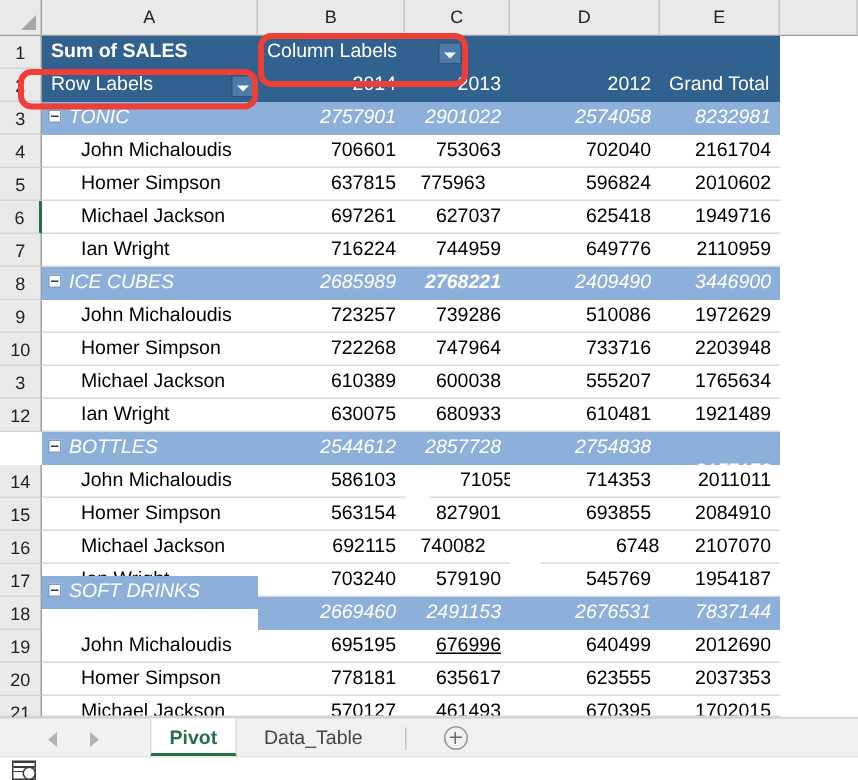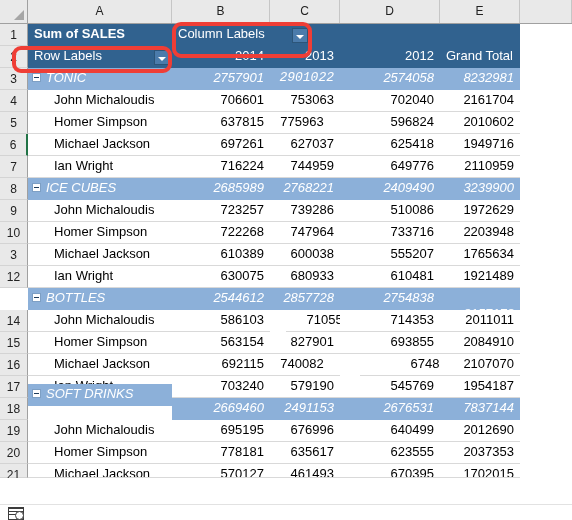--- a/index.html
+++ b/index.html
@@ -344,21 +344,21 @@
         </div>
         <div class="cell hdr-band" style="left: 440px; top: 46px; width: 80px; height: 22px; line-height: 20px;">
           <span class="txt txtleft" style="line-height: 20px;">Grand Total</span>
         </div>
         <div class="cell grp" style="left: 28px; top: 68px; width: 144px; height: 22px; line-height: 20px;">
           <span class="txt txtleft" style="line-height: 20px; padding-left: 4px;"><span class="collapse-btn"><i></i></span><span>TONIC</span></span>
         </div>
         <div class="cell grp" style="left: 172px; top: 68px; width: 98px; height: 22px; line-height: 20px;">
           <span class="txt num" style="line-height: 20px;">2757901</span>
         </div>
-        <div class="cell grp" style="left: 270px; top: 68px; width: 70px; height: 22px; line-height: 20px; font-family: Liberation Mono, monospace;">
+        <div class="cell grp" style="left: 270px; top: 68px; width: 70px; height: 22px; line-height: 20px;">
           <span class="txt num" style="line-height: 20px;">2901022</span>
         </div>
         <div class="cell grp" style="left: 340px; top: 68px; width: 100px; height: 22px; line-height: 20px;">
           <span class="txt num" style="line-height: 20px;">2574058</span>
         </div>
         <div class="cell grp" style="left: 440px; top: 68px; width: 80px; height: 22px; line-height: 20px;">
           <span class="txt num" style="line-height: 20px;">8232981</span>
         </div>
         <div class="cell det" style="left: 28px; top: 90px; width: 144px; height: 22px; line-height: 20px;">
           <span class="txt txtleft" style="line-height: 20px; padding-left: 26px;">John Michaloudis</span>
@@ -420,27 +420,27 @@
         <div class="cell det" style="left: 440px; top: 156px; width: 80px; height: 22px; line-height: 20px;">
           <span class="txt num" style="line-height: 20px;">2110959</span>
         </div>
         <div class="cell grp" style="left: 28px; top: 178px; width: 144px; height: 22px; line-height: 20px;">
           <span class="txt txtleft" style="line-height: 20px; padding-left: 4px;"><span class="collapse-btn"><i></i></span><span>ICE CUBES</span></span>
         </div>
         <div class="cell grp" style="left: 172px; top: 178px; width: 98px; height: 22px; line-height: 20px;">
           <span class="txt num" style="line-height: 20px;">2685989</span>
         </div>
         <div class="cell grp" style="left: 270px; top: 178px; width: 70px; height: 22px; line-height: 20px;">
-          <span class="txt num" style="line-height: 20px;">2768221</span>
+          <span class="txt num" style="line-height: 20px; font-weight: bold;">2768221</span>
         </div>
         <div class="cell grp" style="left: 340px; top: 178px; width: 100px; height: 22px; line-height: 20px;">
           <span class="txt num" style="line-height: 20px;">2409490</span>
         </div>
         <div class="cell grp" style="left: 440px; top: 178px; width: 80px; height: 22px; line-height: 20px;">
-          <span class="txt num" style="line-height: 20px;">3239900</span>
+          <span class="txt num" style="line-height: 20px;">3446900</span>
         </div>
         <div class="cell det" style="left: 28px; top: 200px; width: 144px; height: 22px; line-height: 20px;">
           <span class="txt txtleft" style="line-height: 20px; padding-left: 26px;">John Michaloudis</span>
         </div>
         <div class="cell det" style="left: 172px; top: 200px; width: 98px; height: 22px; line-height: 20px;">
           <span class="txt num" style="line-height: 20px;">723257</span>
         </div>
         <div class="cell det" style="left: 270px; top: 200px; width: 70px; height: 22px; line-height: 20px;">
           <span class="txt num" style="line-height: 20px;">739286</span>
         </div>
@@ -584,21 +584,21 @@
         </div>
         <div class="cell grp" style="left: 440px; top: 398px; width: 80px; height: 22px; line-height: 20px;">
           <span class="txt num" style="line-height: 20px;">7837144</span>
         </div>
         <div class="cell det" style="left: 28px; top: 420px; width: 144px; height: 22px; line-height: 20px;">
           <span class="txt txtleft" style="line-height: 20px; padding-left: 26px;">John Michaloudis</span>
         </div>
         <div class="cell det" style="left: 172px; top: 420px; width: 98px; height: 22px; line-height: 20px;">
           <span class="txt num" style="line-height: 20px;">695195</span>
         </div>
-        <div class="cell det" style="left: 270px; top: 420px; width: 70px; height: 22px; line-height: 20px;">
+        <div class="cell det" style="left: 270px; top: 420px; width: 70px; height: 22px; line-height: 20px; text-decoration: underline;">
           <span class="txt num" style="line-height: 20px;">676996</span>
         </div>
         <div class="cell det" style="left: 340px; top: 420px; width: 100px; height: 22px; line-height: 20px;">
           <span class="txt num" style="line-height: 20px;">640499</span>
         </div>
         <div class="cell det" style="left: 440px; top: 420px; width: 80px; height: 22px; line-height: 20px;">
           <span class="txt num" style="line-height: 20px;">2012690</span>
         </div>
         <div class="cell det" style="left: 28px; top: 442px; width: 144px; height: 22px; line-height: 20px;">
           <span class="txt txtleft" style="line-height: 20px; padding-left: 26px;">Homer Simpson</span>
@@ -634,18 +634,30 @@
 
     <div class="filter-btn" style="left:292px; top:28px;"></div>
     <div class="filter-btn" style="left:154px; top:50px;"></div>
 
     <div id="annots">
         <div class="annot" style="left: 172px; top: 22px; width: 140px; height: 36px;"></div>
         <div class="annot" style="left: 12px; top: 46px; width: 160px; height: 27px;"></div>
       </div>
   </div>
 
+  <div class="tabbar">
+    <div class="navarrows">
+      <span class="navarrow left"></span>
+      <span class="navarrow right"></span>
+    </div>
+    <div id="tabs">
+        <div class="sheettab active" style="left: 100px;">Pivot</div>
+        <div class="sheettab" style="left: 164px;">Data_Table</div>
+        <div class="tabsep" style="left: 270px;"></div>
+        <div class="addsheet" title="+" style="left: 296px;"></div>
+      </div>
+  </div>
 
   <div class="statusbar">
     <span class="status-icon"></span>
   </div>
 
 </div>
 
 </body></html>

